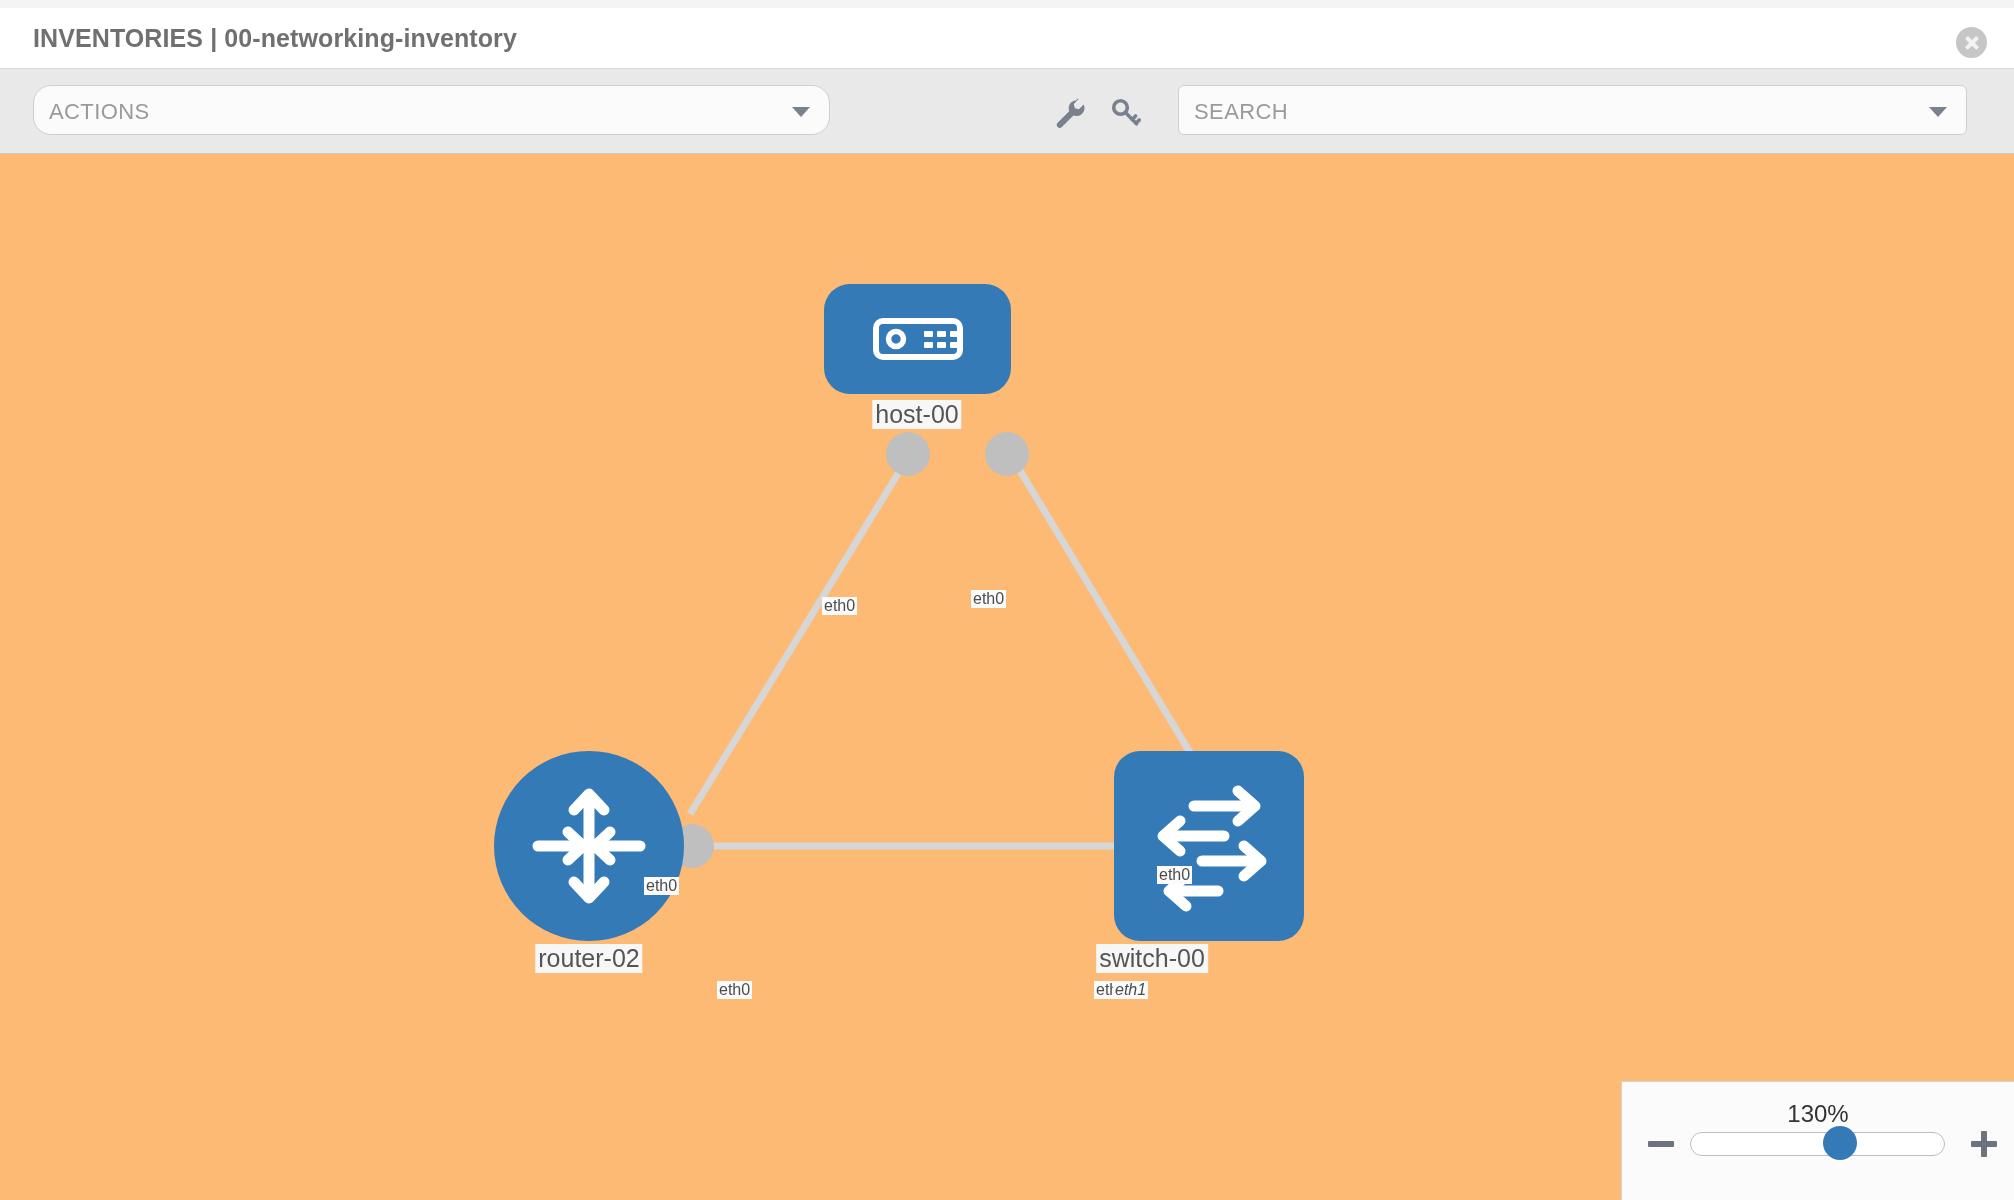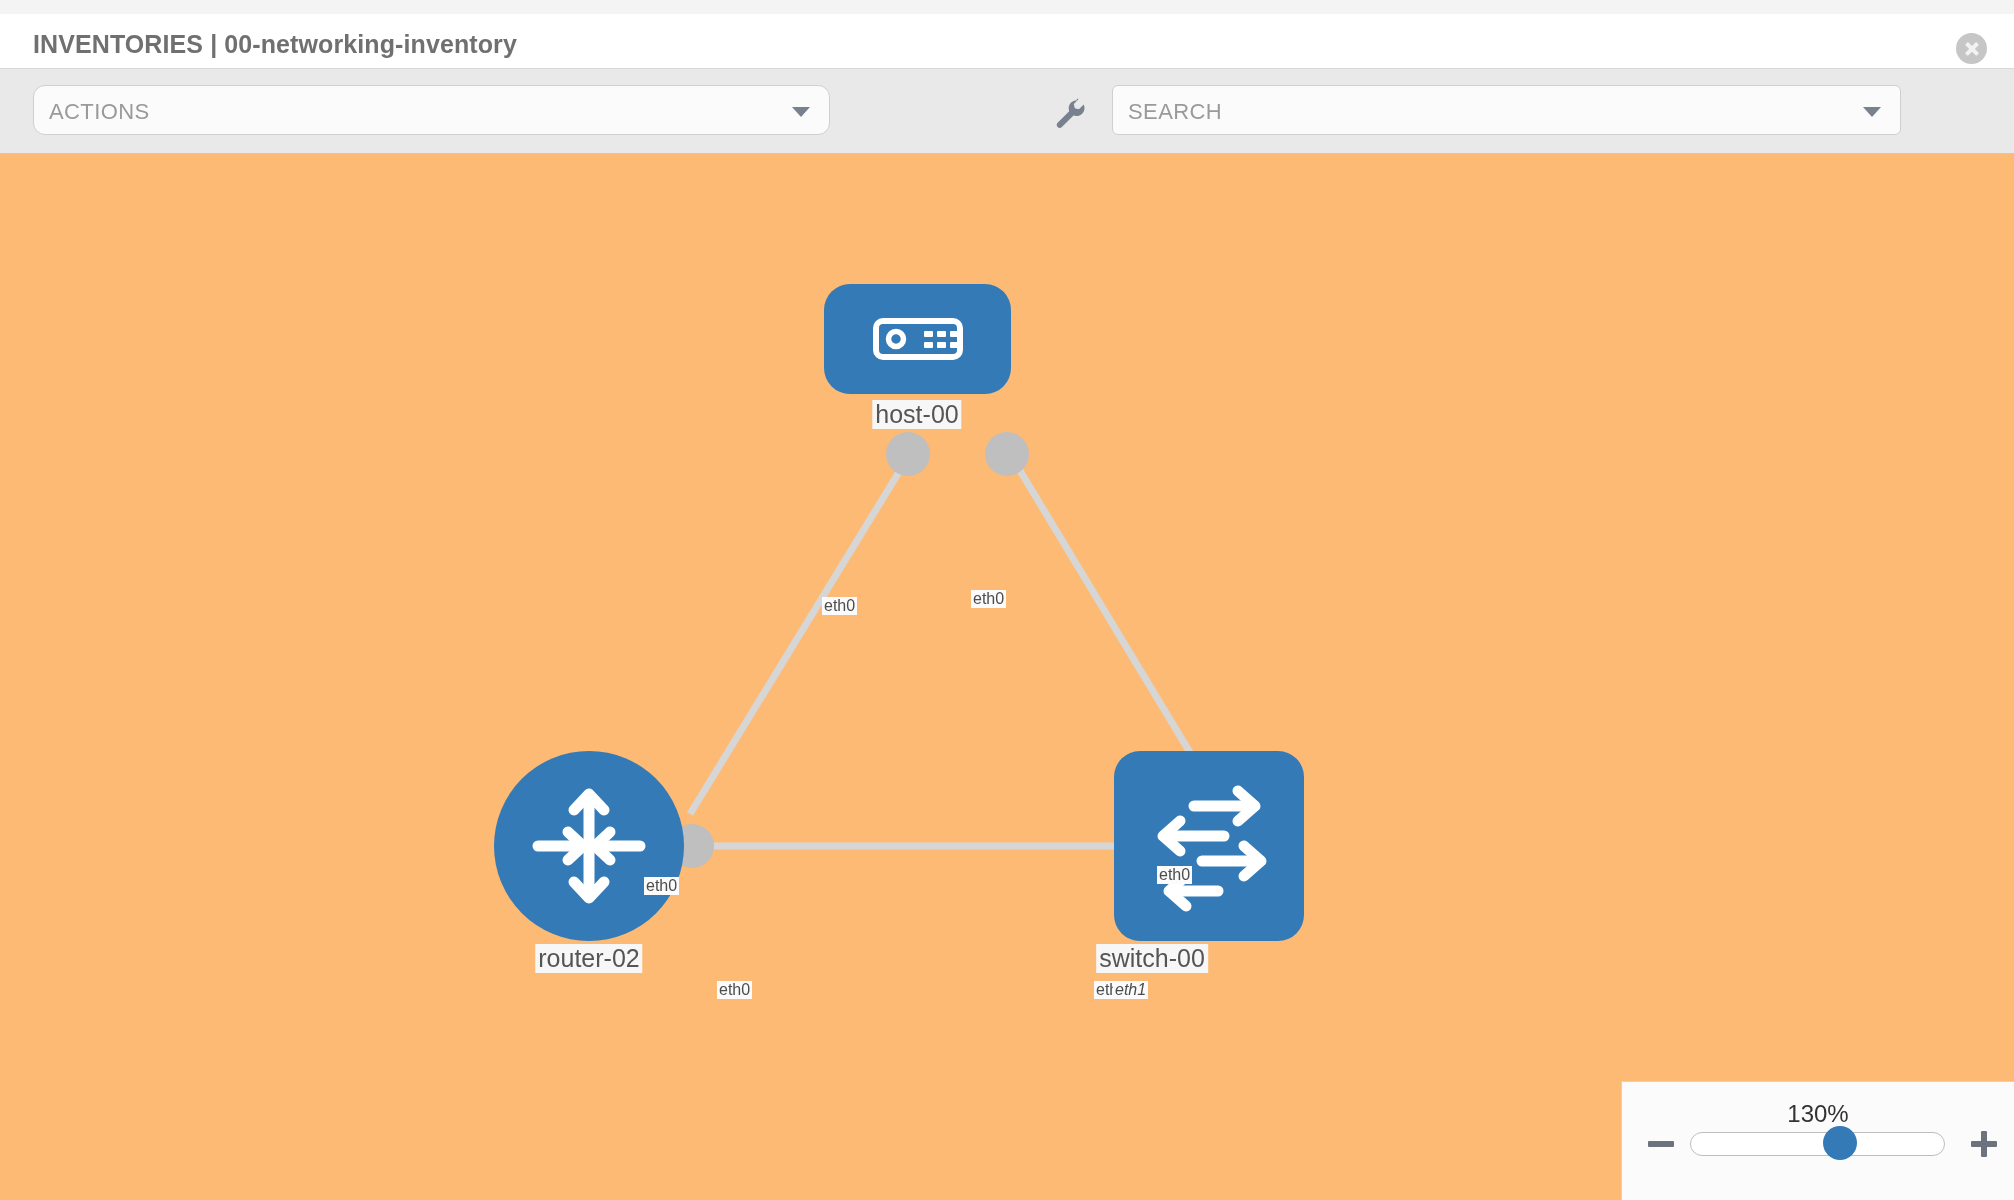--- a/index.html
+++ b/index.html
@@ -17,21 +17,21 @@
   #app {
     position: relative;
     width: 2014px;
     height: 1200px;
     background: #f4f4f4;
   }
 
   
   .header {
     position: absolute;
-    left: 0; top: 14px;
+    left: 0; top: 8px;
     width: 2014px;
     height: 68px;
     background: #ffffff;
     box-sizing: border-box;
   }
   .header-title {
     position: absolute;
     left: 33px;
     top: 16px;
     font-size: 25px;
@@ -75,21 +75,21 @@
   }
 
   .actions-select {
     position: absolute;
     left: 33px;
     top: 16px;
     width: 797px;
     height: 50px;
     background: #fbfbfb;
     border: 1px solid #cfcfcf;
-    border-radius: 12px;
+    border-radius: 18px;
     box-sizing: border-box;
     cursor: pointer;
   }
   .actions-select .label {
     position: absolute;
     left: 15px;
     top: 13px;
     font-size: 22px;
     color: #9a9a9a;
     letter-spacing: 0.4px;
@@ -109,21 +109,21 @@
     width: 34px;
     height: 34px;
     cursor: pointer;
   }
   .tool-icon.wrench { left: 1053px; }
   .tool-icon.key    { left: 1108px; }
   .tool-icon svg { display: block; }
 
   .search-box {
     position: absolute;
-    left: 1112px;
+    left: 1178px;
     top: 16px;
     width: 789px;
     height: 50px;
     background: #fbfbfb;
     border: 1px solid #cfcfcf;
     border-radius: 6px;
     box-sizing: border-box;
     cursor: text;
   }
   .search-box .ph {

